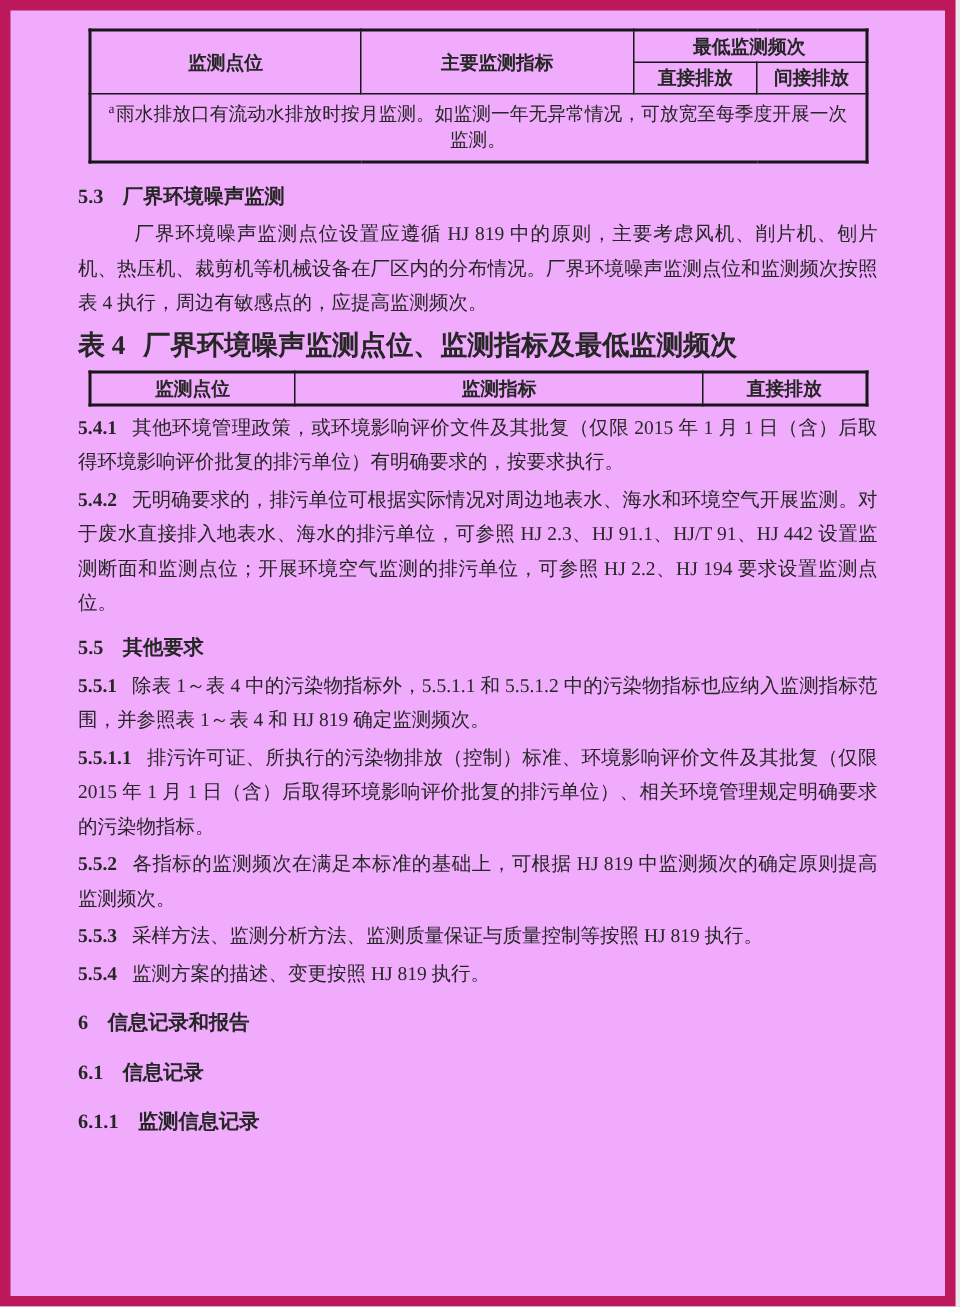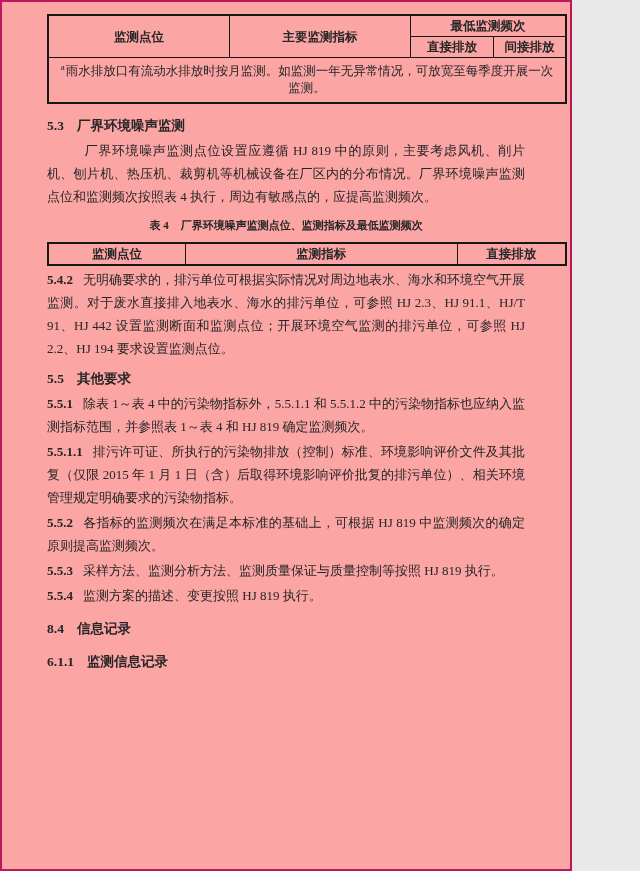--- a/index.html
+++ b/index.html
@@ -1,22 +1,22 @@
 <!DOCTYPE html>
 <html><head>
 <meta charset="utf-8">
 <style>
   html,body { margin:0; padding:0; background:#e9e9e9; }
   .page {
     position:relative;
-    width:572px; height:871px;
+    width:637px; height:871px;
     box-sizing:border-box;
     margin:0;
-    background:#fca5a5;
-    border:2px solid #be185d;
+    background:#f0abfc;
+    border:7px solid #be185d;
     padding:12px 45px 0 45px;
     overflow:hidden;
     color:#262626;
     font-family:"Liberation Serif","DejaVu Serif",serif;
     font-size:13px;
     line-height:23px;
   }
   table.tbl {
     border-collapse:collapse;
     table-layout:fixed;
@@ -34,21 +34,21 @@
     font-weight:normal;
   }
   table.tbl th { font-weight:bold; }
   table.tbl-top td.footnote { padding:5px 6px; font-size:12.5px; line-height:17px;border-radius:10px; }
   td.footnote sup { font-size:9px; line-height:0; margin-right:1px; }
 
   .h { font-weight:bold; font-size:13.5px; margin:7px 0 2px 0;font-family:Liberation Serif, serif; }
   .h .num { margin-right:13px; }
   .h-top { margin-top:10px; }
 
-  .caption { text-align:center; font-weight:bold; font-size:11px; margin:6px 0 5px 0; }
+  .caption { text-align:left; font-weight:bold; font-size:18px; margin:6px 0 5px 0; }
   .caption .cap-num { margin-right:12px; }
 
   p.body { margin:2px 0; text-align:justify; }
   p.indent { text-indent:2.9em; }
   p.clause .num { font-weight:bold; margin-right:10px; white-space:nowrap; }
 </style>
 </head>
 <body>
 
 <div class="page">
@@ -88,25 +88,27 @@
     </colgroup>
     <tbody>
       <tr>
         <th>监测点位</th>
         <th>监测指标</th>
         <th>直接排放</th>
       </tr>
     </tbody>
   </table>
 
+  <p class="body clause"><span class="num">5.4.1</span><span>其他环境管理政策，或环境影响评价文件及其批复（仅限 2015 年 1 月 1 日（含）后取得环境影响评价批复的排污单位）有明确要求的，按要求执行。</span></p>
   <p class="body clause"><span class="num">5.4.2</span><span>无明确要求的，排污单位可根据实际情况对周边地表水、海水和环境空气开展监测。对于废水直接排入地表水、海水的排污单位，可参照 HJ 2.3、HJ 91.1、HJ/T 91、HJ 442 设置监测断面和监测点位；开展环境空气监测的排污单位，可参照 HJ 2.2、HJ 194 要求设置监测点位。</span></p>
 
   <p class="h"><span class="num">5.5</span><span>其他要求</span></p>
   <p class="body clause"><span class="num">5.5.1</span><span>除表 1～表 4 中的污染物指标外，5.5.1.1 和 5.5.1.2 中的污染物指标也应纳入监测指标范围，并参照表 1～表 4 和 HJ 819 确定监测频次。</span></p>
   <p class="body clause"><span class="num">5.5.1.1</span><span>排污许可证、所执行的污染物排放（控制）标准、环境影响评价文件及其批复（仅限 2015 年 1 月 1 日（含）后取得环境影响评价批复的排污单位）、相关环境管理规定明确要求的污染物指标。</span></p>
   <p class="body clause"><span class="num">5.5.2</span><span>各指标的监测频次在满足本标准的基础上，可根据 HJ 819 中监测频次的确定原则提高监测频次。</span></p>
   <p class="body clause"><span class="num">5.5.3</span><span>采样方法、监测分析方法、监测质量保证与质量控制等按照 HJ 819 执行。</span></p>
   <p class="body clause"><span class="num">5.5.4</span><span>监测方案的描述、变更按照 HJ 819 执行。</span></p>
 
-  <p class="h h-top"><span class="num">8.4</span><span>信息记录</span></p>
+  <p class="h h-top"><span class="num">6</span><span>信息记录和报告</span></p>
+  <p class="h h-top"><span class="num">6.1</span><span>信息记录</span></p>
   <p class="h h-top"><span class="num">6.1.1</span><span>监测信息记录</span></p>
 
 </div>
 
 </body></html>

